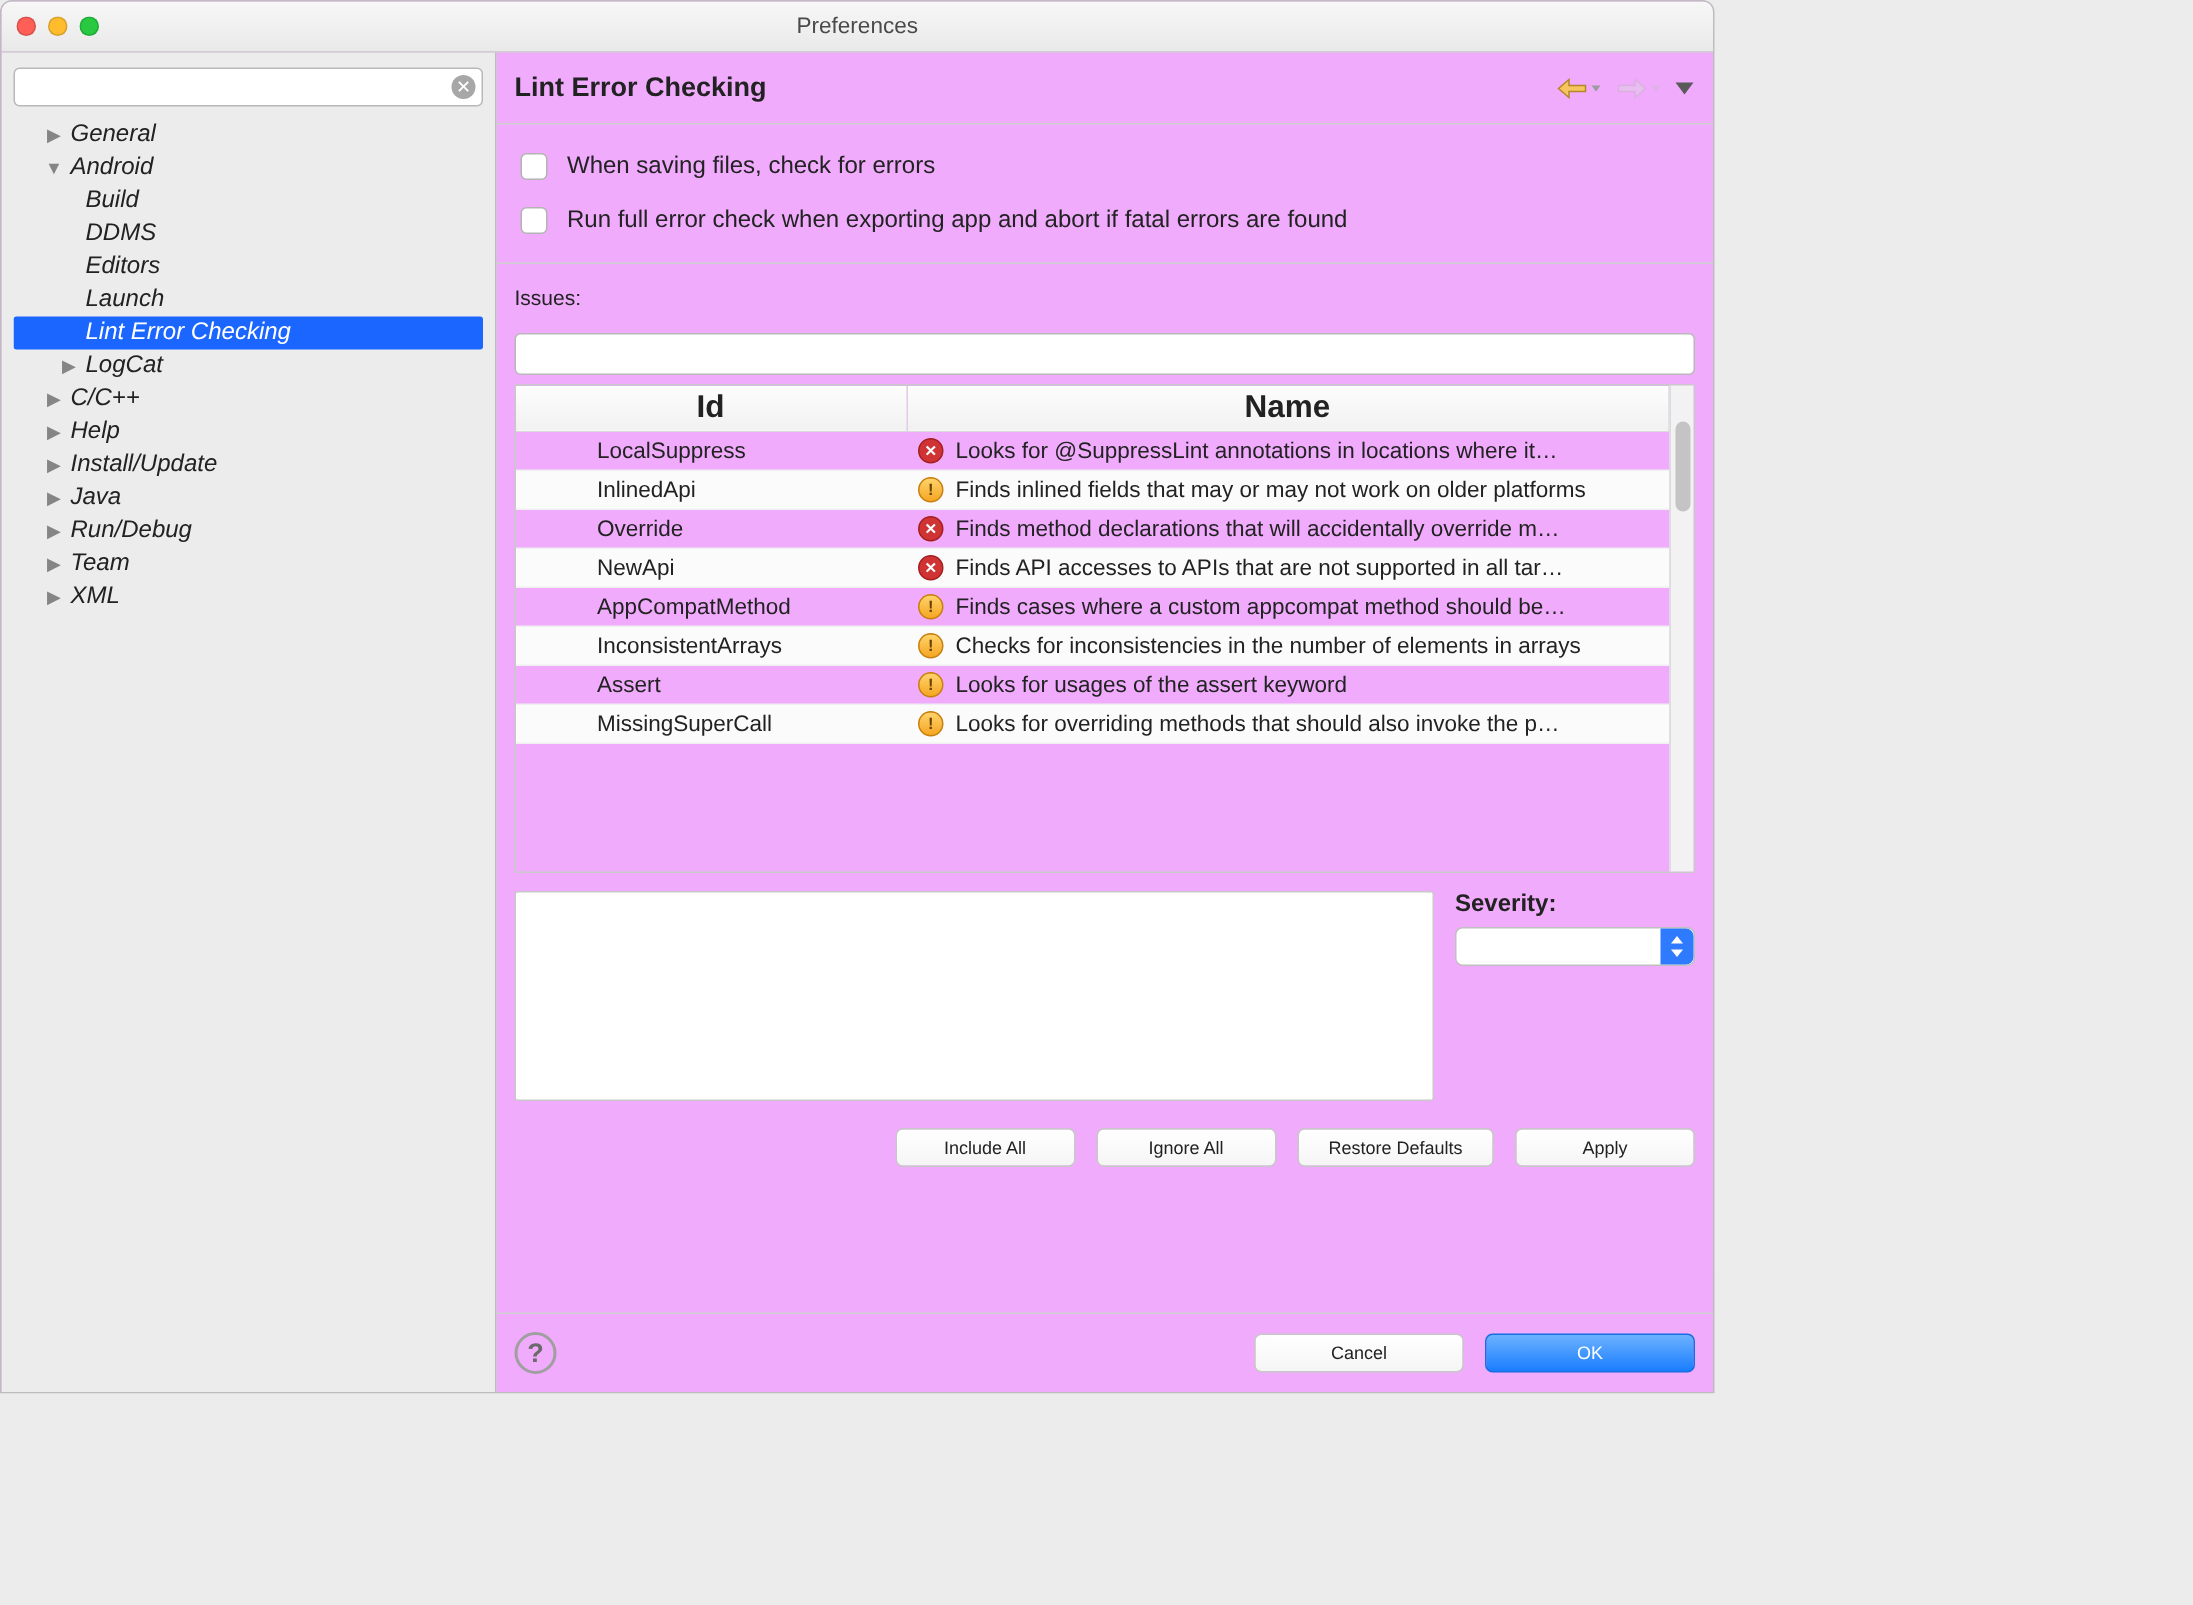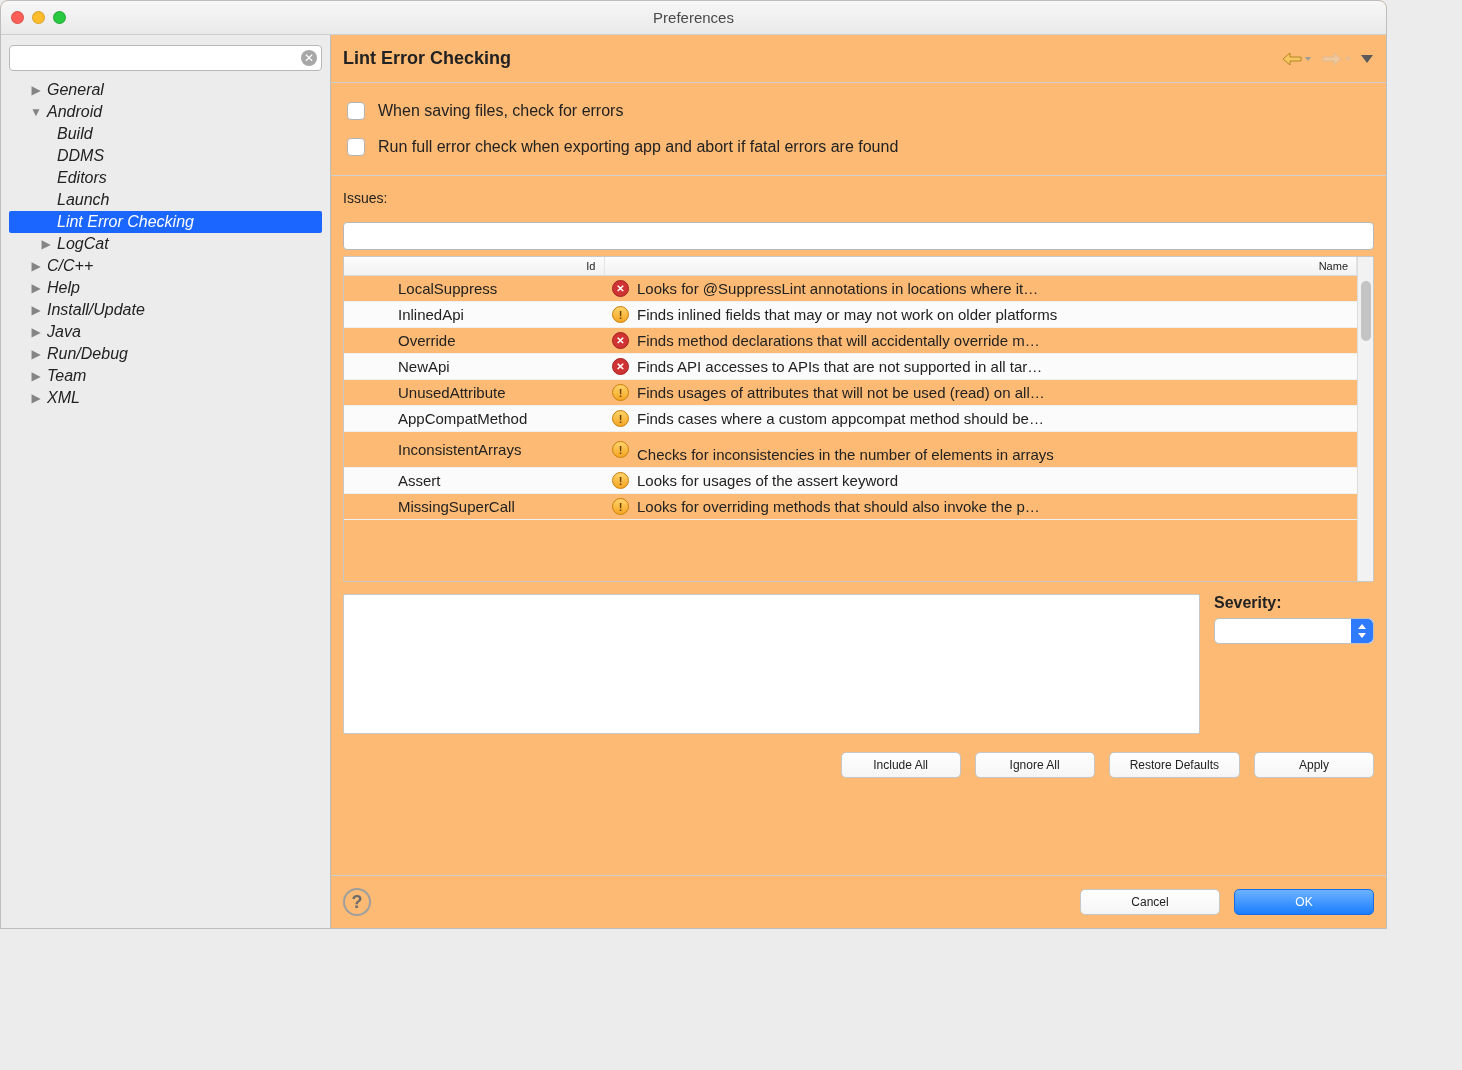--- a/index.html
+++ b/index.html
@@ -1,18 +1,18 @@
 <!DOCTYPE html>
 <html><head>
 <meta charset="utf-8">
 <style>
   * { box-sizing: border-box; }
   html, body { margin:0; padding:0; font-family: -apple-system, "Helvetica Neue", Arial, sans-serif; font-size:15px; color:#222; }
   body { background:#ececec; }
-  .window { width:1387px; height:929px; background:#fdba74; border:1px solid #bdbdbd; border-radius:8px 8px 0 0; display:flex; flex-direction:column; overflow:hidden; }
+  .window { width:1143px; height:929px; background:#f0abfc; border:1px solid #bdbdbd; border-radius:8px 8px 0 0; display:flex; flex-direction:column; overflow:hidden; }
   .titlebar { height:34px; display:flex; align-items:center; padding:0 10px; position:relative; background:linear-gradient(#f7f7f7,#e9e9e9); border-bottom:1px solid #cfcfcf; }
   .traffic { display:flex; gap:8px; }
   .dot { width:13px; height:13px; border-radius:50%; border:1px solid rgba(0,0,0,0.15); }
   .dot.red{background:#ff5f57;} .dot.yellow{background:#ffbd2e;} .dot.green{background:#28c840;}
   .wintitle { position:absolute; left:0; right:0; text-align:center; font-size:15px; color:#4a4a4a; pointer-events:none; }
   .content { flex:1; display:flex; min-height:0; }
   .sidebar { width:330px; border-right:1px solid #bcbcbc; background:#ececec; display:flex; flex-direction:column; padding:10px 8px 8px 8px; }
   .searchwrap { position:relative; margin-bottom:8px; }
   .searchwrap input { width:100%; height:26px; border:1px solid #b8b8b8; border-radius:4px; padding:2px 26px 2px 8px; font-size:14px; background:#fff; }
   .searchwrap .clear { position:absolute; right:5px; top:50%; transform:translateY(-50%); width:16px; height:16px; border-radius:50%; background:#a7a7a7; color:#fff; display:flex; align-items:center; justify-content:center; font-size:12px; cursor:pointer; }
@@ -38,21 +38,21 @@
   .rbody { flex:1; padding:16px 12px 4px 12px; display:flex; flex-direction:column; min-height:0; }
   .checkrow { display:flex; align-items:center; gap:10px; margin-bottom:12px; }
   .mac-check { appearance:none; width:18px; height:18px; border:1px solid #b3b3b3; border-radius:4px; background:#fff; cursor:pointer; }
   .checkrow label { font-size:16px; }
   .sep { height:1px; background:#cfcfcf; margin:4px -12px 14px -12px; }
   .issues-label { font-size:14px; margin-bottom:16px; }
   .filter-input { width:100%; height:28px; border:1px solid #b8b8b8; border-radius:4px; background:#fff; padding:2px 8px; font-size:14px; margin-bottom:6px; }
   .tablewrap { border:1px solid #c8c8c8; border-radius:2px; position:relative; flex:0 0 auto; height:326px; display:flex; }
   .tablewrap .scrollarea { flex:1; overflow:hidden; }
   table.issues { width:100%; border-collapse:collapse; table-layout:fixed; }
-  table.issues th { text-align:right; font-weight:400; font-size:11px; padding:3px 8px; background:linear-gradient(#fdfdfd,#f1f1f1); border-bottom:1px solid #d9d9d9; border-right:1px solid #e4e4e4; position:sticky; top:0; }
+  table.issues th { text-align:center; font-weight:700; font-size:21px; padding:3px 8px; background:linear-gradient(#fdfdfd,#f1f1f1); border-bottom:1px solid #d9d9d9; border-right:1px solid #e4e4e4; position:sticky; top:0; }
   table.issues td { padding:4px 8px; font-size:15px; border-bottom:1px solid #f0f0f0; white-space:nowrap; overflow:hidden; text-overflow:ellipsis; }
   table.issues tr.group td { background:#fdfad1; font-weight:400; padding-left:8px; }
   table.issues tr.group .gtri { color:#7a7a7a; font-size:12px; margin-right:4px; }
   table.issues tr.row td.idcell { padding-left:54px; }
   table.issues tr.row:nth-child(even) td { background:#fbfbfb; }
   .namecell { display:flex; align-items:center; gap:8px; }
   .sevicon { width:17px; height:17px; border-radius:50%; display:inline-flex; align-items:center; justify-content:center; font-size:11px; font-weight:700; color:#fff; flex:0 0 auto; }
   .sev-error { background:#cf3333; border:1px solid #a42020; }
   .sev-error::after { content:"✕"; font-size:10px; }
   .sev-warning { background:linear-gradient(#ffd36b,#f5a623); border:1px solid #c97f0d; color:#6a4100; }
@@ -273,43 +273,34 @@
                   <tr class="row">
                     <td class="idcell">NewApi</td>
                     <td>
                       <div class="namecell">
                         <span class="sevicon sev-error"></span>
                         <span style="overflow: hidden; text-overflow: ellipsis;">Finds API accesses to APIs that are not supported in all tar…</span>
                       </div>
                     </td>
                   </tr>
                   <tr class="row">
-                    <td class="idcell">UnusedAttribute</td>
-                    <td>
-                      <div class="namecell">
-                        <span class="sevicon sev-warning"></span>
-                        <span style="overflow: hidden; text-overflow: ellipsis;">Finds usages of attributes that will not be used (read) on all…</span>
-                      </div>
-                    </td>
-                  </tr>
-                  <tr class="row">
                     <td class="idcell">AppCompatMethod</td>
                     <td>
                       <div class="namecell">
                         <span class="sevicon sev-warning"></span>
                         <span style="overflow: hidden; text-overflow: ellipsis;">Finds cases where a custom appcompat method should be…</span>
                       </div>
                     </td>
                   </tr>
                   <tr class="row">
                     <td class="idcell">InconsistentArrays</td>
                     <td>
                       <div class="namecell">
                         <span class="sevicon sev-warning"></span>
-                        <span style="overflow: hidden; text-overflow: ellipsis; margin-top: 10px;">Checks for inconsistencies in the number of elements in arrays</span>
+                        <span style="overflow: hidden; text-overflow: ellipsis;">Checks for inconsistencies in the number of elements in arrays</span>
                       </div>
                     </td>
                   </tr>
                   <tr class="row">
                     <td class="idcell">Assert</td>
                     <td>
                       <div class="namecell">
                         <span class="sevicon sev-warning"></span>
                         <span style="overflow: hidden; text-overflow: ellipsis;">Looks for usages of the assert keyword</span>
                       </div>

